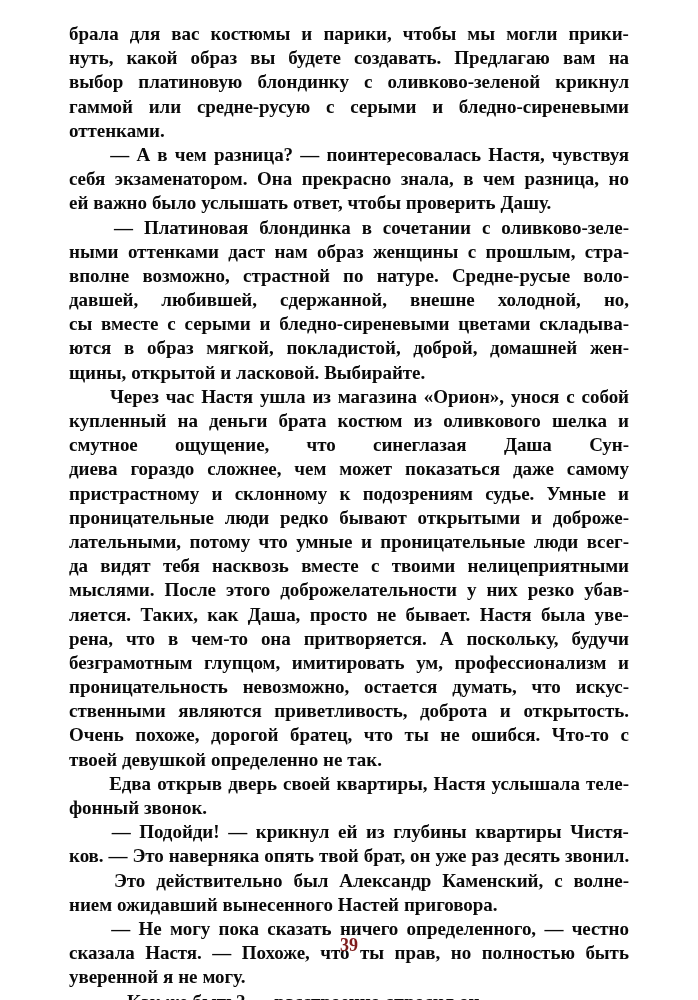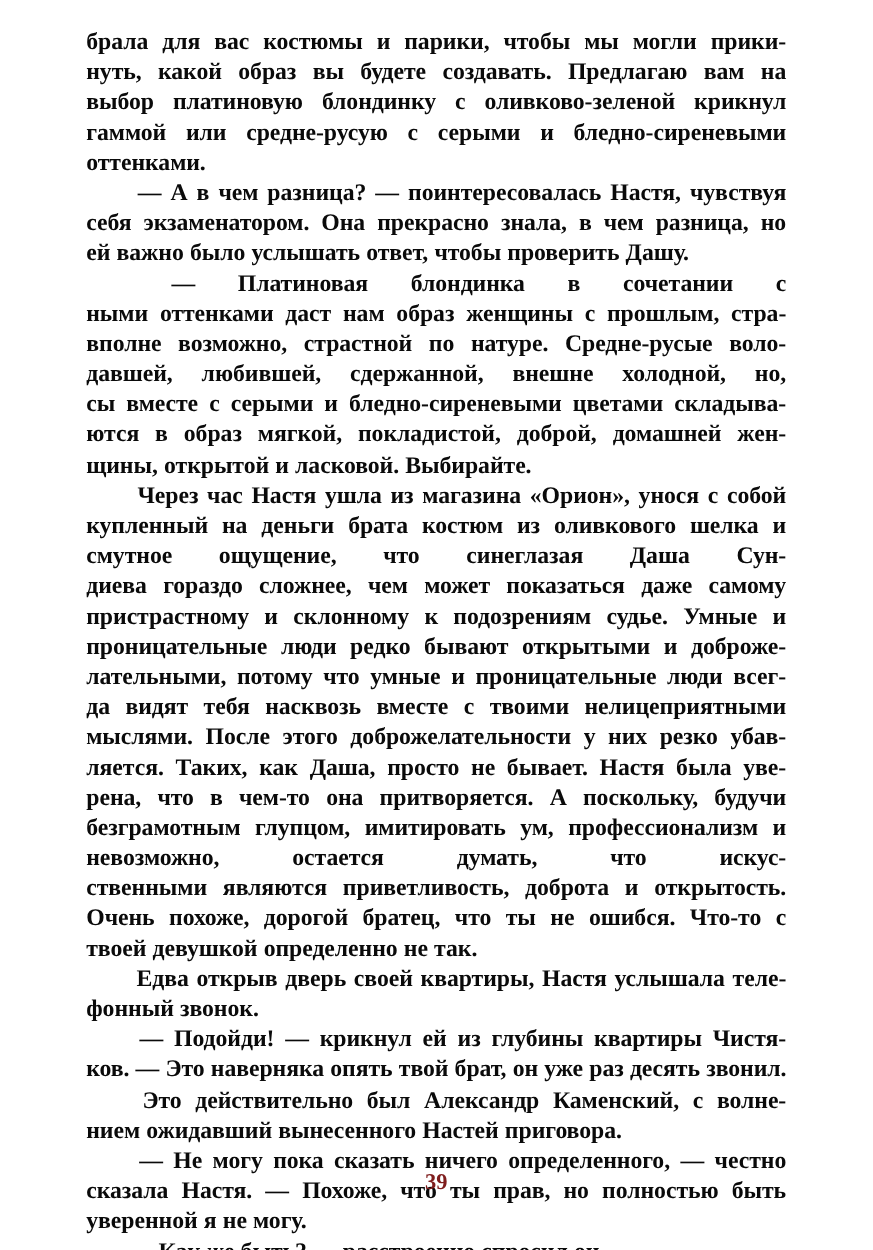--- a/index.html
+++ b/index.html
@@ -96,42 +96,42 @@
         <div class="line justify"><span class="w">выбор</span><span class="w">платиновую</span><span class="w">блондинку</span><span class="w">с</span><span class="w">оливково-зеленой</span><span class="w">крикнул</span></div>
         <div class="line justify"><span class="w">гаммой</span><span class="w">или</span><span class="w">средне-русую</span><span class="w">с</span><span class="w">серыми</span><span class="w">и</span><span class="w">бледно-сиреневыми</span></div>
         <div class="line ragged"><span class="w">оттенками.</span></div>
       </div>
       <div class="paragraph">
         <div class="line justify"><span class="indent"></span><span class="w">—</span><span class="w">А</span><span class="w">в</span><span class="w">чем</span><span class="w">разница?</span><span class="w">—</span><span class="w">поинтересовалась</span><span class="w">Настя,</span><span class="w">чувствуя</span></div>
         <div class="line justify"><span class="w">себя</span><span class="w">экзаменатором.</span><span class="w">Она</span><span class="w">прекрасно</span><span class="w">знала,</span><span class="w">в</span><span class="w">чем</span><span class="w">разница,</span><span class="w">но</span></div>
         <div class="line ragged"><span class="w">ей</span><span class="w">важно</span><span class="w">было</span><span class="w">услышать</span><span class="w">ответ,</span><span class="w">чтобы</span><span class="w">проверить</span><span class="w">Дашу.</span></div>
       </div>
       <div class="paragraph">
-        <div class="line justify"><span class="indent"></span><span class="w">—</span><span class="w">Платиновая</span><span class="w">блондинка</span><span class="w">в</span><span class="w">сочетании</span><span class="w">с</span></div>
+        <div class="line justify"><span class="indent"></span><span class="w">—</span><span class="w">Платиновая</span><span class="w">блондинка</span><span class="w">в</span><span class="w">сочетании</span><span class="w">с</span><span class="w">оливково-зеле-</span></div>
         <div class="line justify"><span class="w">ными</span><span class="w">оттенками</span><span class="w">даст</span><span class="w">нам</span><span class="w">образ</span><span class="w">женщины</span><span class="w">с</span><span class="w">прошлым,</span><span class="w">стра-</span></div>
         <div class="line justify"><span class="w">вполне</span><span class="w">возможно,</span><span class="w">страстной</span><span class="w">по</span><span class="w">натуре.</span><span class="w">Средне-русые</span><span class="w">воло-</span></div>
         <div class="line justify"><span class="w">давшей,</span><span class="w">любившей,</span><span class="w">сдержанной,</span><span class="w">внешне</span><span class="w">холодной,</span><span class="w">но,</span></div>
         <div class="line justify"><span class="w">сы</span><span class="w">вместе</span><span class="w">с</span><span class="w">серыми</span><span class="w">и</span><span class="w">бледно-сиреневыми</span><span class="w">цветами</span><span class="w">складыва-</span></div>
         <div class="line justify"><span class="w">ются</span><span class="w">в</span><span class="w">образ</span><span class="w">мягкой,</span><span class="w">покладистой,</span><span class="w">доброй,</span><span class="w">домашней</span><span class="w">жен-</span></div>
         <div class="line ragged"><span class="w">щины,</span><span class="w">открытой</span><span class="w">и</span><span class="w">ласковой.</span><span class="w">Выбирайте.</span></div>
       </div>
       <div class="paragraph">
         <div class="line justify"><span class="indent"></span><span class="w">Через</span><span class="w">час</span><span class="w">Настя</span><span class="w">ушла</span><span class="w">из</span><span class="w">магазина</span><span class="w">«Орион»,</span><span class="w">унося</span><span class="w">с</span><span class="w">собой</span></div>
         <div class="line justify"><span class="w">купленный</span><span class="w">на</span><span class="w">деньги</span><span class="w">брата</span><span class="w">костюм</span><span class="w">из</span><span class="w">оливкового</span><span class="w">шелка</span><span class="w">и</span></div>
         <div class="line justify"><span class="w">смутное</span><span class="w">ощущение,</span><span class="w">что</span><span class="w">синеглазая</span><span class="w">Даша</span><span class="w">Сун-</span></div>
         <div class="line justify"><span class="w">диева</span><span class="w">гораздо</span><span class="w">сложнее,</span><span class="w">чем</span><span class="w">может</span><span class="w">показаться</span><span class="w">даже</span><span class="w">самому</span></div>
         <div class="line justify"><span class="w">пристрастному</span><span class="w">и</span><span class="w">склонному</span><span class="w">к</span><span class="w">подозрениям</span><span class="w">судье.</span><span class="w">Умные</span><span class="w">и</span></div>
         <div class="line justify"><span class="w">проницательные</span><span class="w">люди</span><span class="w">редко</span><span class="w">бывают</span><span class="w">открытыми</span><span class="w">и</span><span class="w">доброже-</span></div>
         <div class="line justify"><span class="w">лательными,</span><span class="w">потому</span><span class="w">что</span><span class="w">умные</span><span class="w">и</span><span class="w">проницательные</span><span class="w">люди</span><span class="w">всег-</span></div>
         <div class="line justify"><span class="w">да</span><span class="w">видят</span><span class="w">тебя</span><span class="w">насквозь</span><span class="w">вместе</span><span class="w">с</span><span class="w">твоими</span><span class="w">нелицеприятными</span></div>
         <div class="line justify"><span class="w">мыслями.</span><span class="w">После</span><span class="w">этого</span><span class="w">доброжелательности</span><span class="w">у</span><span class="w">них</span><span class="w">резко</span><span class="w">убав-</span></div>
         <div class="line justify"><span class="w">ляется.</span><span class="w">Таких,</span><span class="w">как</span><span class="w">Даша,</span><span class="w">просто</span><span class="w">не</span><span class="w">бывает.</span><span class="w">Настя</span><span class="w">была</span><span class="w">уве-</span></div>
         <div class="line justify"><span class="w">рена,</span><span class="w">что</span><span class="w">в</span><span class="w">чем-то</span><span class="w">она</span><span class="w">притворяется.</span><span class="w">А</span><span class="w">поскольку,</span><span class="w">будучи</span></div>
         <div class="line justify"><span class="w">безграмотным</span><span class="w">глупцом,</span><span class="w">имитировать</span><span class="w">ум,</span><span class="w">профессионализм</span><span class="w">и</span></div>
-        <div class="line justify"><span class="w">невозможно,</span><span class="w">остается</span><span class="w">думать,</span><span class="w">что</span><span class="w">искус-</span></div>
+        <div class="line justify"><span class="w">проницательность</span><span class="w">невозможно,</span><span class="w">остается</span><span class="w">думать,</span><span class="w">что</span><span class="w">искус-</span></div>
         <div class="line justify"><span class="w">ственными</span><span class="w">являются</span><span class="w">приветливость,</span><span class="w">доброта</span><span class="w">и</span><span class="w">открытость.</span></div>
         <div class="line justify"><span class="w">Очень</span><span class="w">похоже,</span><span class="w">дорогой</span><span class="w">братец,</span><span class="w">что</span><span class="w">ты</span><span class="w">не</span><span class="w">ошибся.</span><span class="w">Что-то</span><span class="w">с</span></div>
         <div class="line ragged"><span class="w">твоей</span><span class="w">девушкой</span><span class="w">определенно</span><span class="w">не</span><span class="w">так.</span></div>
       </div>
       <div class="paragraph">
         <div class="line justify"><span class="indent"></span><span class="w">Едва</span><span class="w">открыв</span><span class="w">дверь</span><span class="w">своей</span><span class="w">квартиры,</span><span class="w">Настя</span><span class="w">услышала</span><span class="w">теле-</span></div>
         <div class="line ragged"><span class="w">фонный</span><span class="w">звонок.</span></div>
       </div>
       <div class="paragraph">
         <div class="line justify"><span class="indent"></span><span class="w">—</span><span class="w">Подойди!</span><span class="w">—</span><span class="w">крикнул</span><span class="w">ей</span><span class="w">из</span><span class="w">глубины</span><span class="w">квартиры</span><span class="w">Чистя-</span></div>

